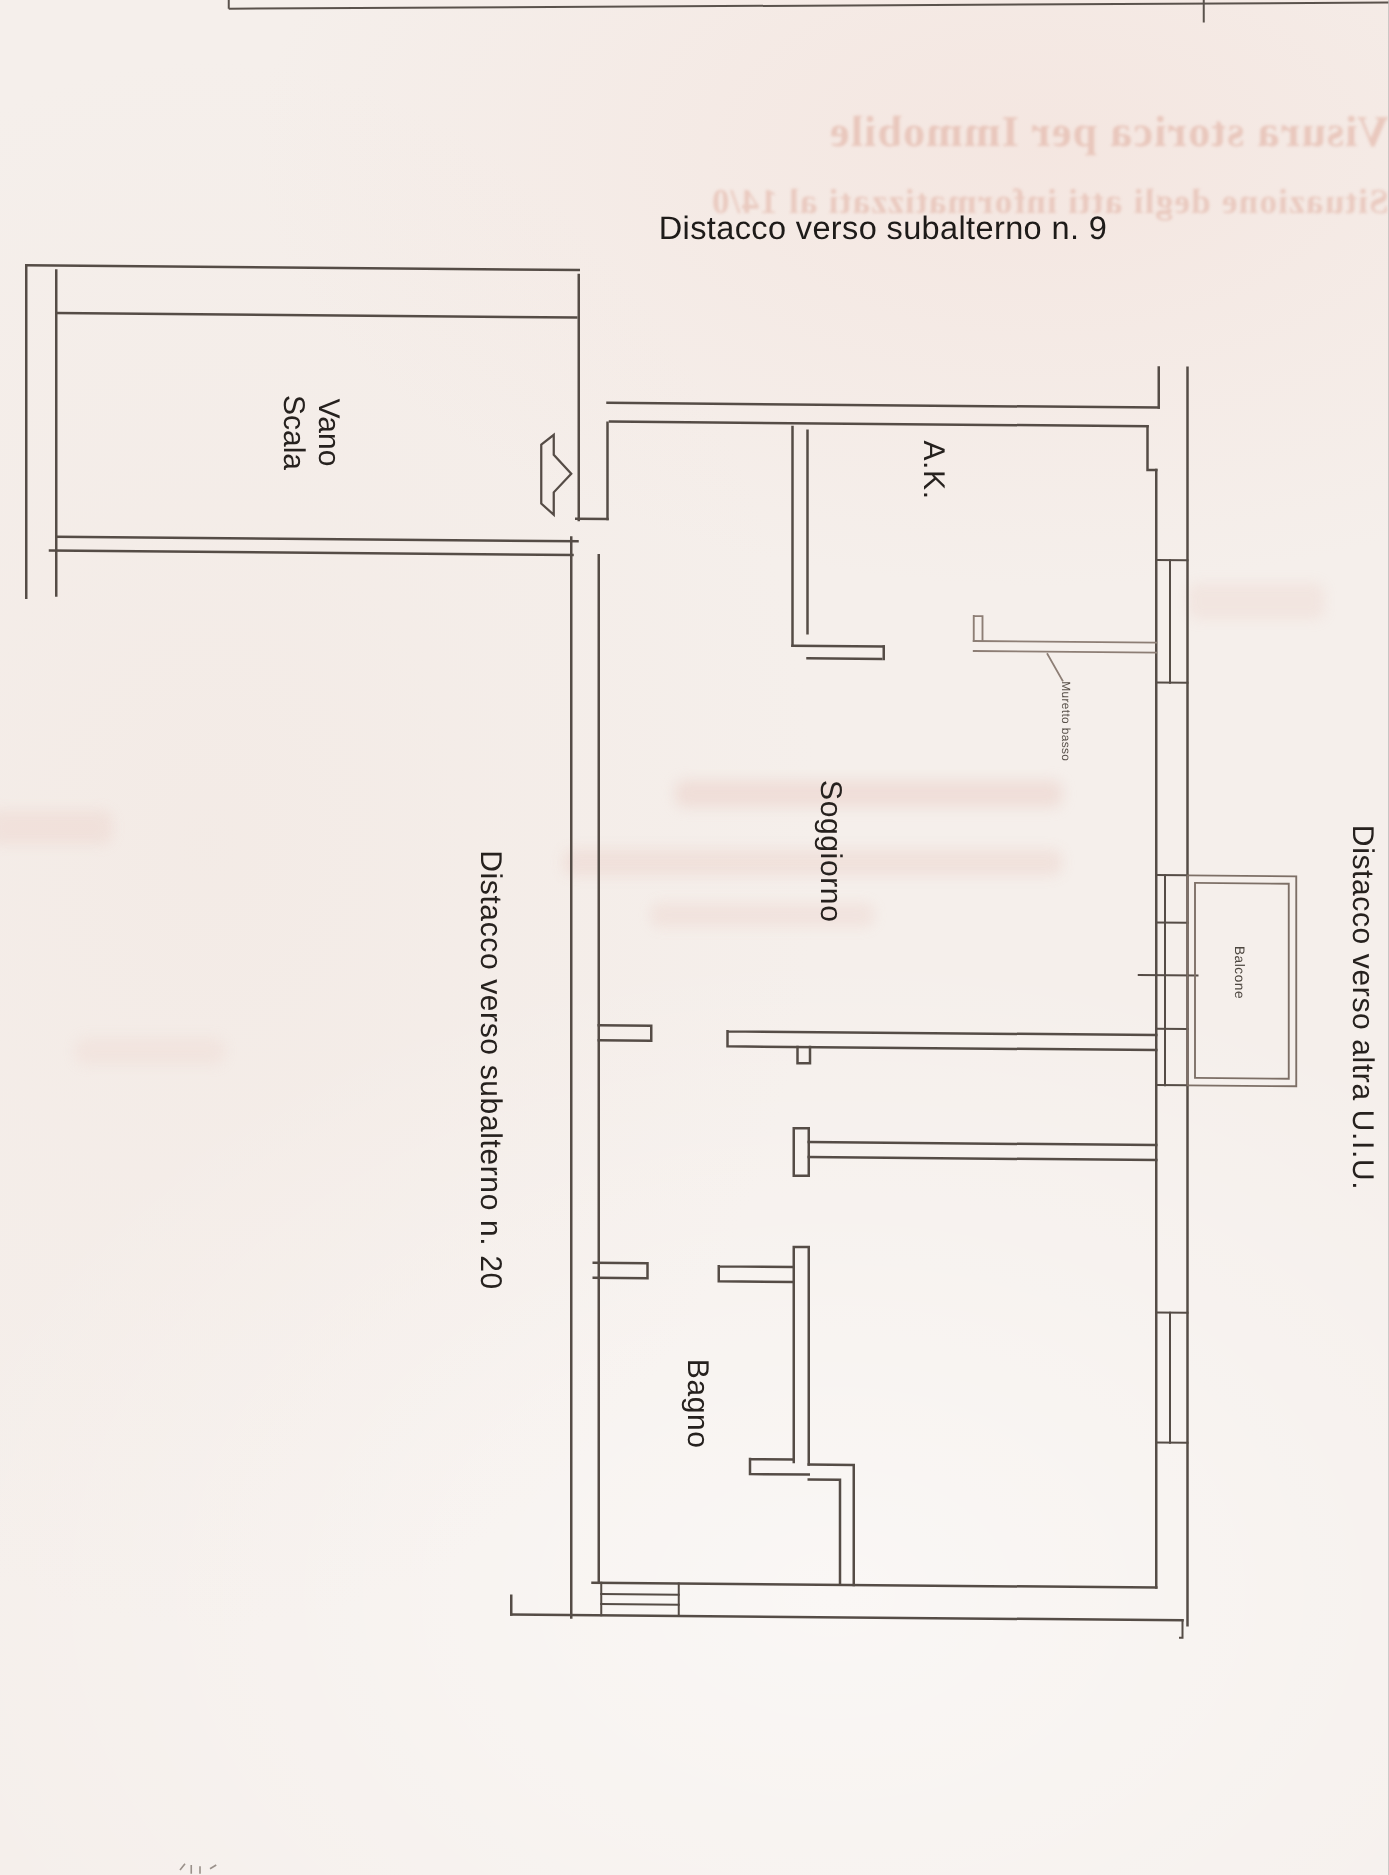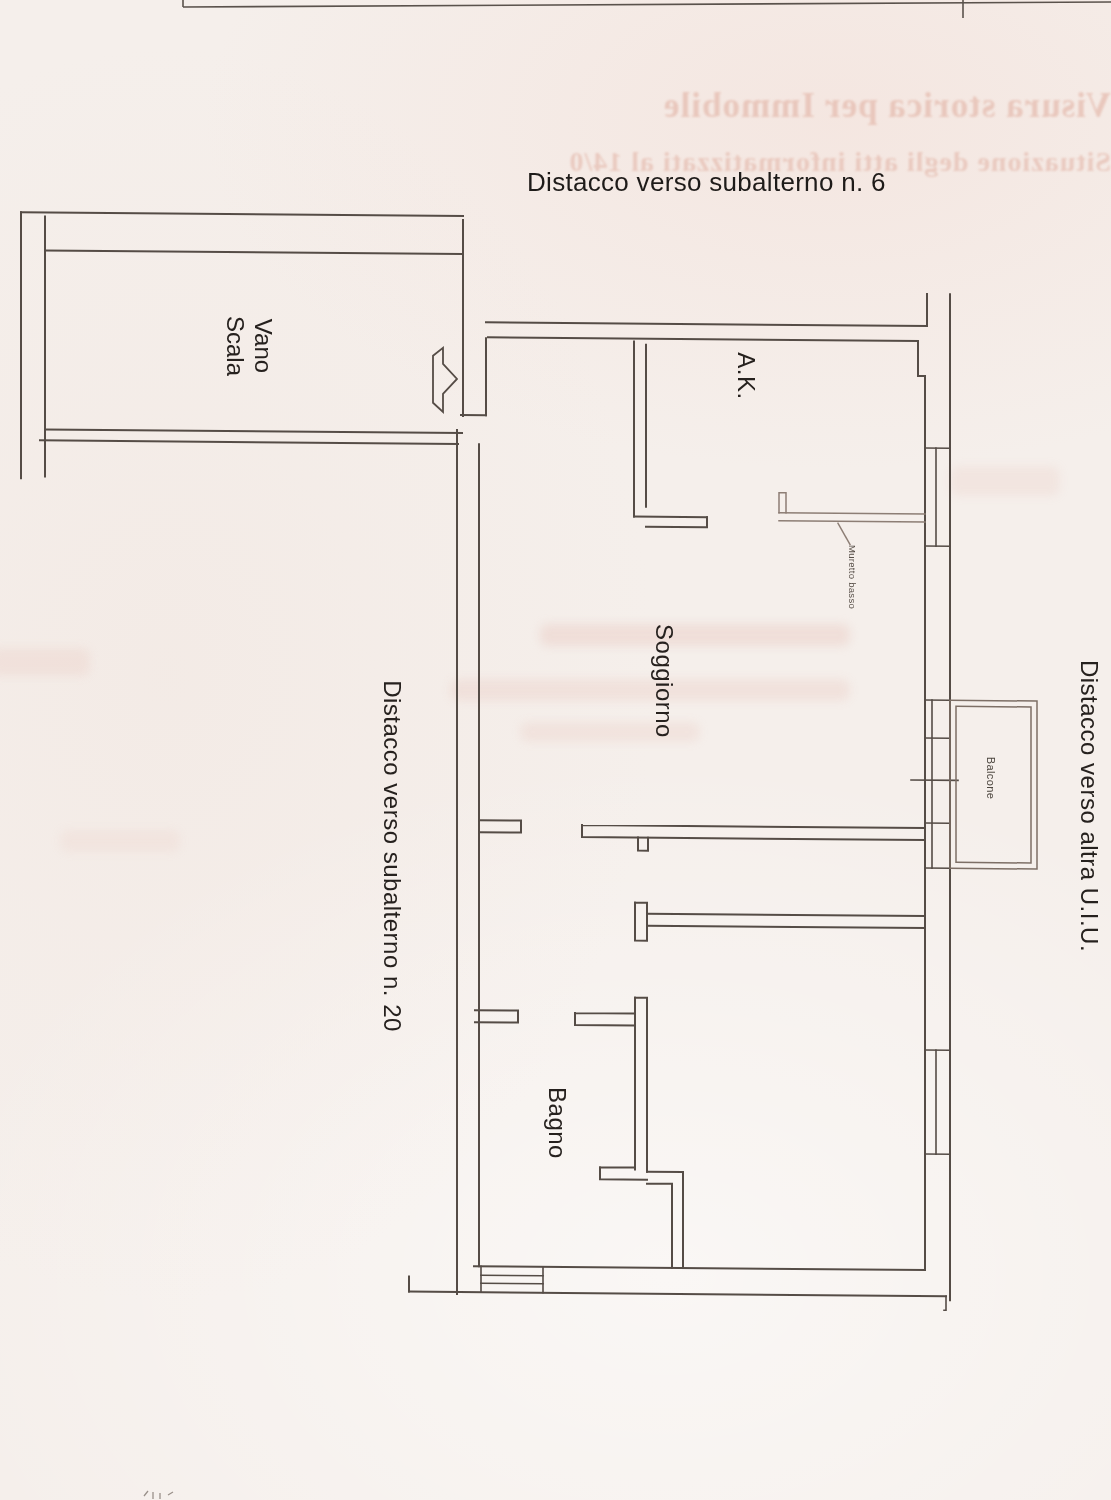--- a/index.html
+++ b/index.html
@@ -67,21 +67,21 @@
     <div class="ghost" id="ghost-line-1">Visura storica per Immobile</div>
     <div class="ghost" id="ghost-line-2">Situazione degli atti informatizzati al 14/0</div>
     <div class="smudge" style="left:540px;top:624px;width:310px;height:22px"></div>
     <div class="smudge" style="left:450px;top:679px;width:400px;height:22px;opacity:.8"></div>
     <div class="smudge" style="left:520px;top:722px;width:180px;height:20px;opacity:.7"></div>
     <div class="smudge" style="left:-10px;top:648px;width:100px;height:28px;opacity:.7"></div>
     <div class="smudge" style="left:950px;top:466px;width:110px;height:30px;opacity:.6"></div>
     <div class="smudge" style="left:60px;top:830px;width:120px;height:22px;opacity:.5"></div>
   </div>
 
-  <div id="page-title">Distacco verso subalterno n. 6</div>
+  <div id="page-title">Distacco verso subalterno n. 9</div>
 
   <svg class="abs" style="left:0;top:0" width="1111" height="1500" viewBox="0 0 1111 1500">
 
     <g stroke="#5a524c" stroke-width="1.6" fill="none">
       <path d="M183 7 L1111 2"></path>
       <path d="M183 0 V7"></path>
       <path d="M963 0 V18"></path>
       <path d="M144 1496 l4 -5 M153 1492 v7 M160 1493 v6 M168 1495 l5 -3" stroke="#9a918a" stroke-width="1.3"></path>
     </g>
 

